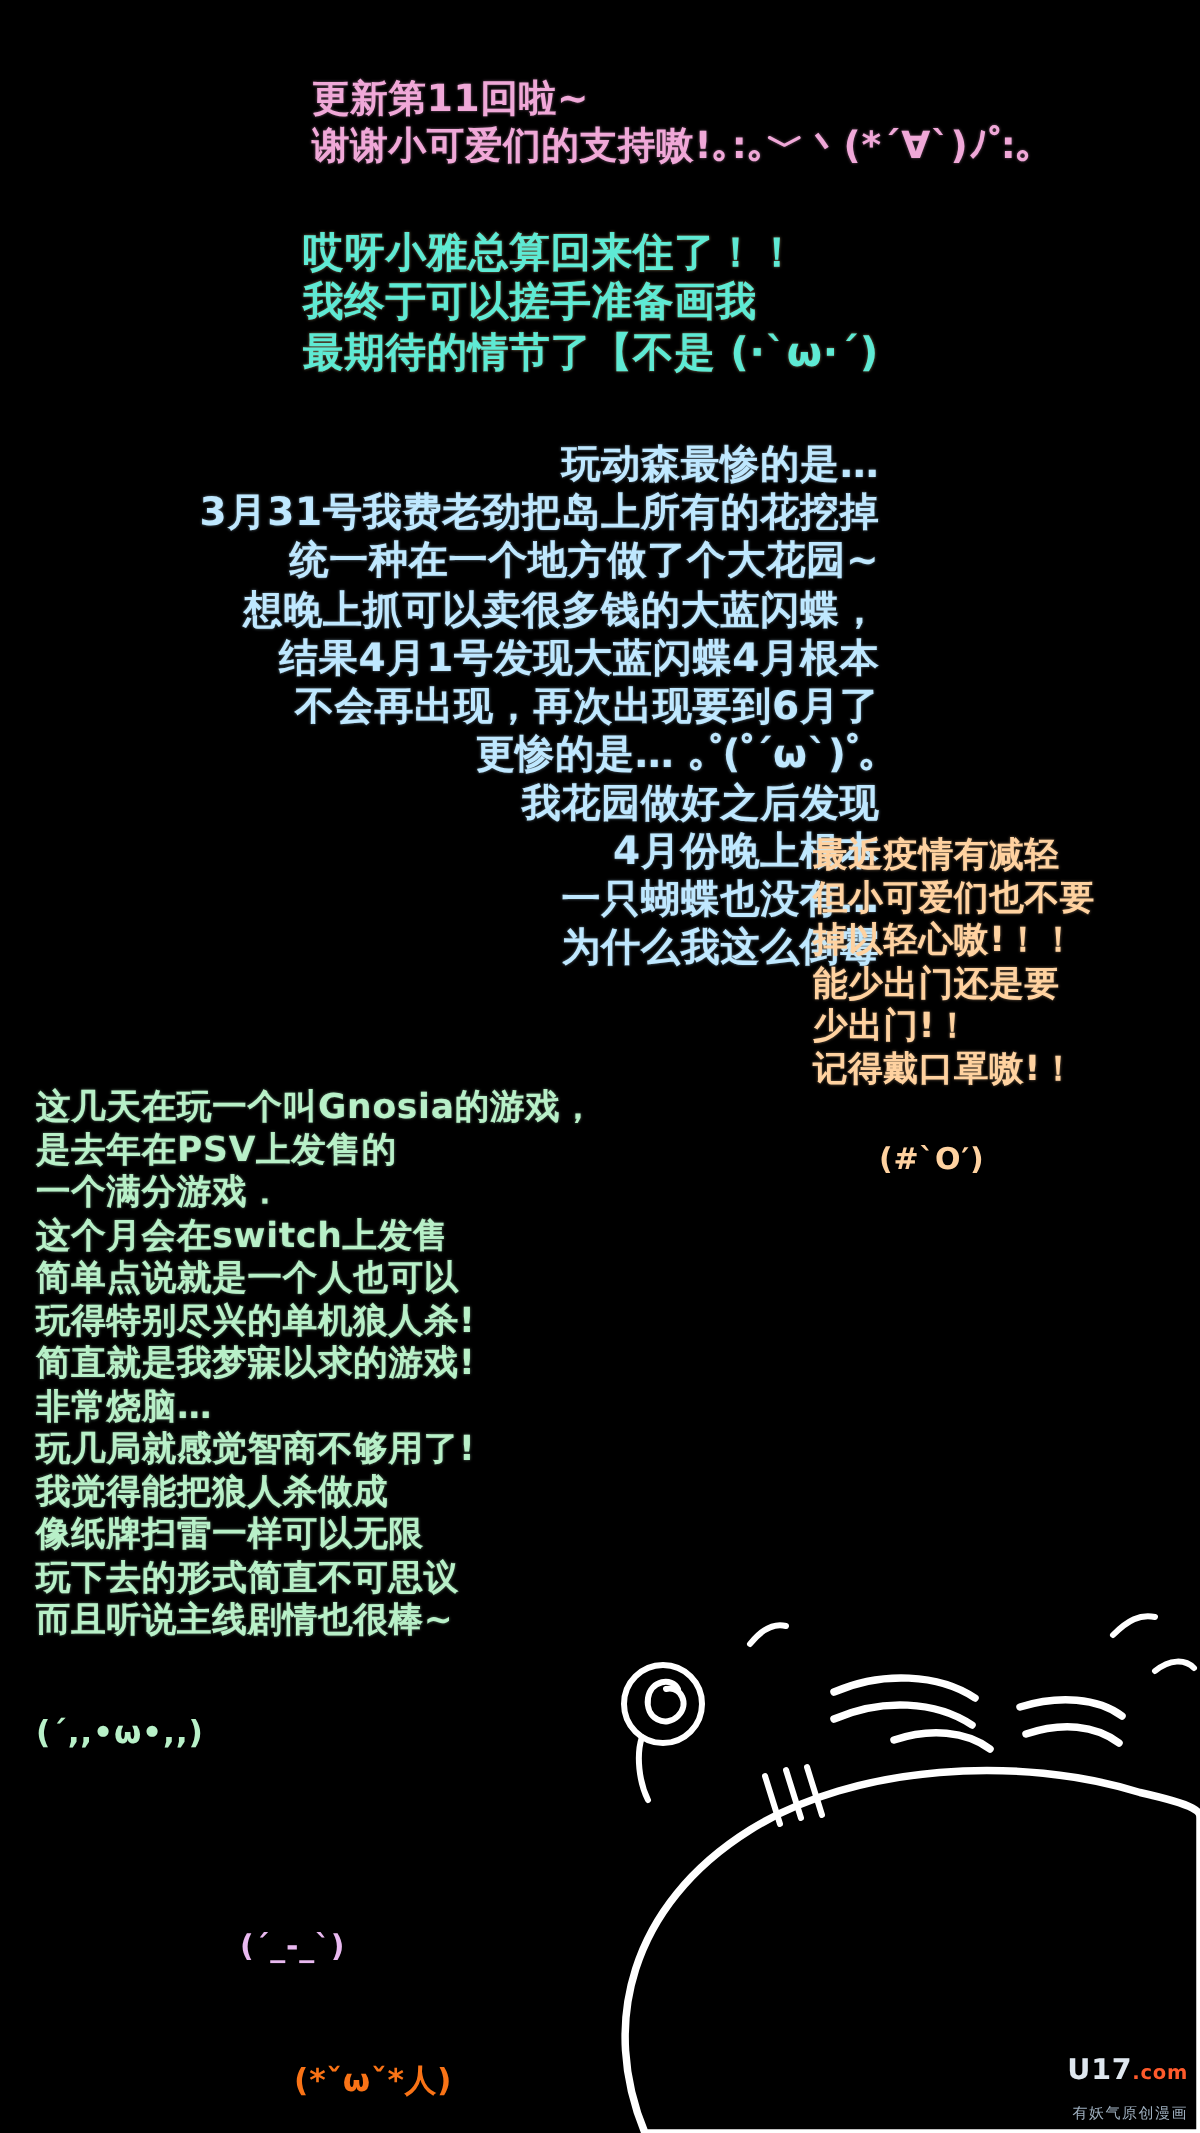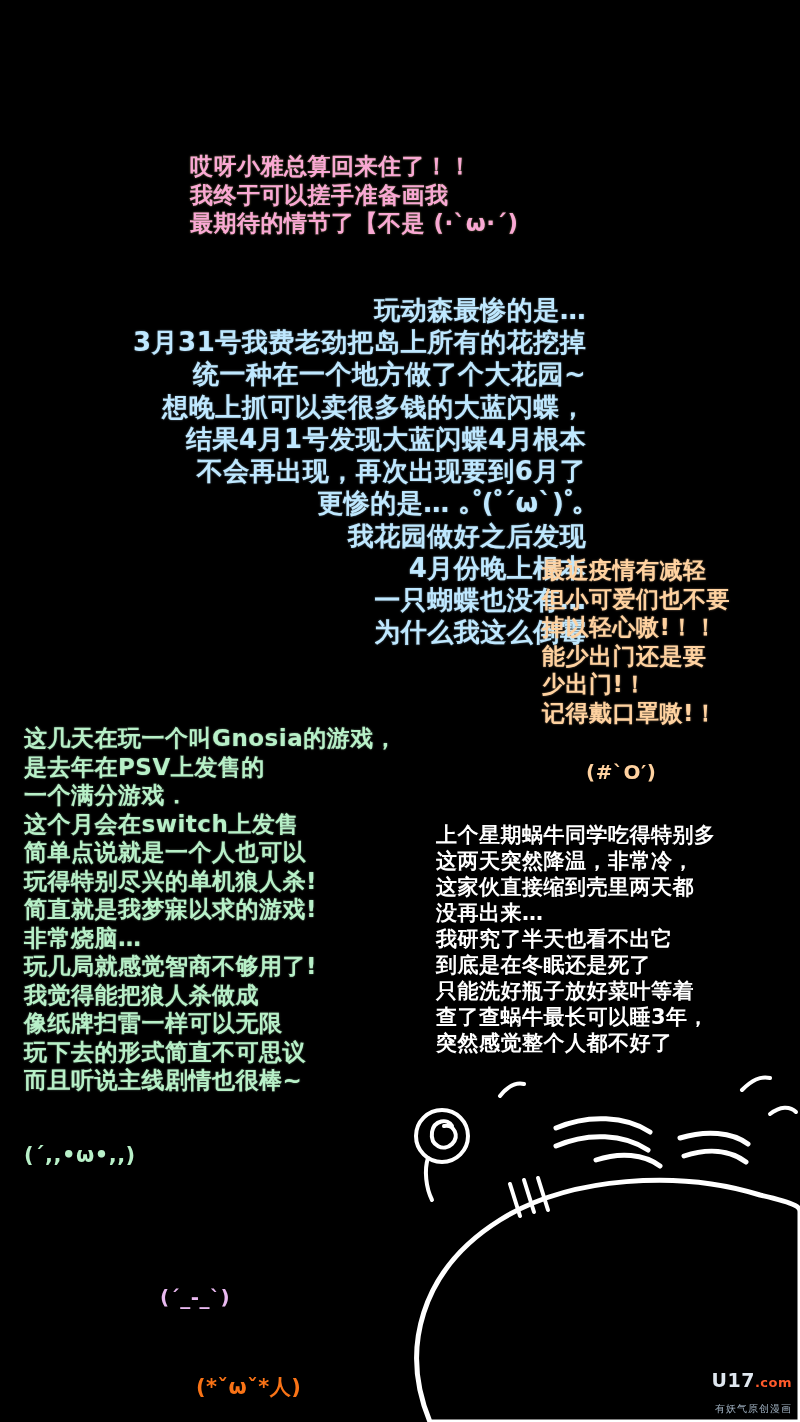--- a/index.html
+++ b/index.html
@@ -42,24 +42,24 @@
 
   .b-update {
     left: 208px;
     top: 50px;
     font-size: 25px;
     color: #f0a8d8;
     text-shadow: 0 0 2px rgba(240,168,216,0.5);
   }
 
   .b-welcome {
-    left: 190px;
+    left: 202px;
     top: 152px;
-    font-size: 23px;
-    color: #f9a8d4;
+    font-size: 27px;
+    color: #5eead4;
     text-shadow: 0 0 2px rgba(255,233,168,0.5);
   }
 
   .b-animal {
     left: 133px;
     top: 294px;
     font-size: 26px;
     color: #bfe8ff;
     text-shadow: 0 0 2px rgba(191,232,255,0.5);
     text-align: right;
@@ -188,20 +188,22 @@
       <line x1="538" y1="158" x2="548" y2="190"></line>
     </g>
 
     <g stroke="#ffffff" stroke-width="4" stroke-linecap="round">
       <path d="M742 70 C752 60 760 56 770 58"></path>
       <path d="M770 94 C780 86 790 86 796 92"></path>
       <path d="M500 76 C508 66 516 62 524 64"></path>
     </g>
   </svg>
 
+  <div class="txt b-update">更新第11回啦~
+谢谢小可爱们的支持嗷!｡:｡﹀丶(*´∀`)ﾉﹾ:｡</div>
 
   <div class="txt b-welcome">哎呀小雅总算回来住了！！
 我终于可以搓手准备画我
 最期待的情节了【不是 (·ˋω·´)</div>
 
   <div class="txt b-animal">玩动森最惨的是…
 3月31号我费老劲把岛上所有的花挖掉
 统一种在一个地方做了个大花园~
 想晚上抓可以卖很多钱的大蓝闪蝶，
 结果4月1号发现大蓝闪蝶4月根本
@@ -228,29 +230,20 @@
 玩得特别尽兴的单机狼人杀!
 简直就是我梦寐以求的游戏!
 非常烧脑…
 玩几局就感觉智商不够用了!
 我觉得能把狼人杀做成
 像纸牌扫雷一样可以无限
 玩下去的形式简直不可思议
 而且听说主线剧情也很棒~</div>
   <div class="txt b-gnosia-face">(´,,•ω•,,)</div>
 
-  <div class="txt b-snail">上个星期蜗牛同学吃得特别多
-这两天突然降温，非常冷，
-这家伙直接缩到壳里两天都
-没再出来…
-我研究了半天也看不出它
-到底是在冬眠还是死了
-只能洗好瓶子放好菜叶等着
-查了查蜗牛最长可以睡3年，
-突然感觉整个人都不好了</div>
 
   <div class="txt b-today-face">(´_-_`)</div>
 
   <div class="txt b-thanks-face">(*ˇωˇ*人)</div>
 
   <div class="watermark">
     <div class="wm-main"><span>U17</span><span class="dotcom">.com</span></div>
     <div class="wm-sub">有妖气原创漫画</div>
   </div>
 

